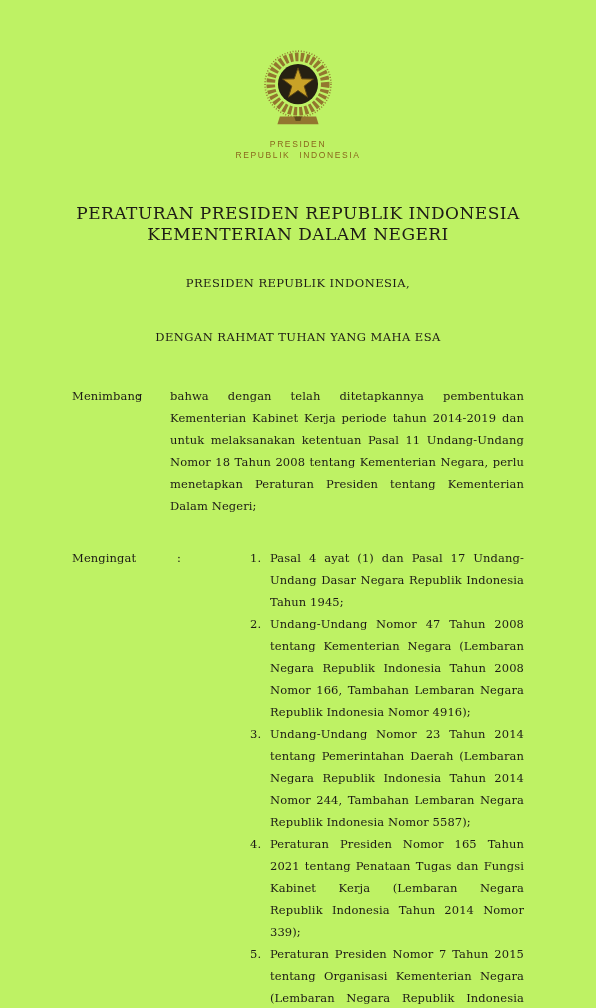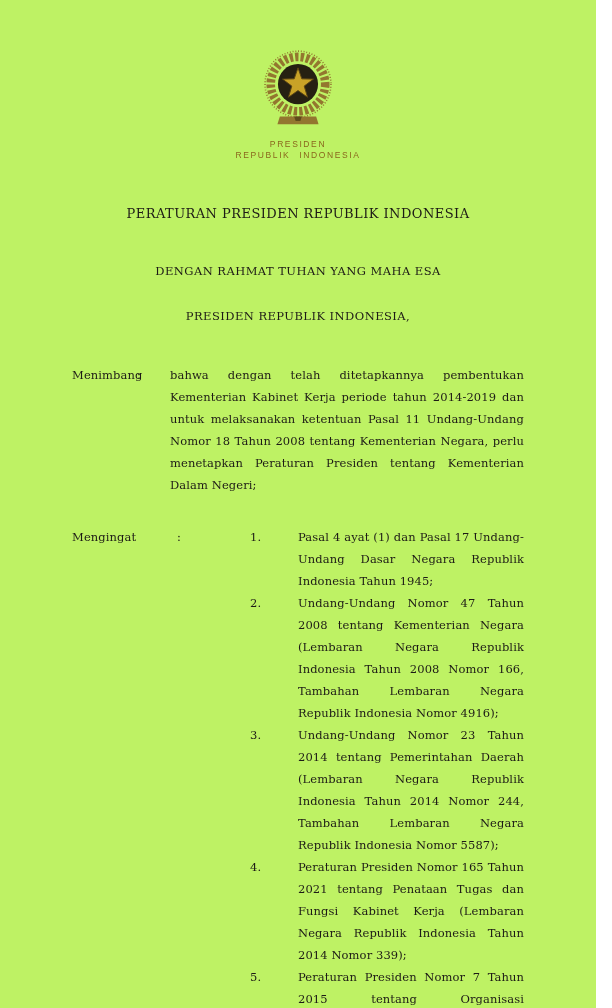--- a/index.html
+++ b/index.html
@@ -29,21 +29,21 @@
     line-height: 11px;
     letter-spacing: 1.6px;
     color: #8a671d;
   }
   .emblem-text .l2 { word-spacing: 5px; text-align: center; }
 
   
   .title-block {
     margin-top: 42px;
     text-align: center;
-    font-size: 13px;
+    font-size: 17px;
     line-height: 21px;
     letter-spacing: 0.45px;
   }
   .nomor-line { word-spacing: 6px; }
   .center-line {
     text-align: center;
     font-size: 11.5px;
     letter-spacing: 0.45px;
   }
   .rahmat { margin-top: 40px; }
@@ -61,21 +61,21 @@
   .mengingat-section { margin-top: 30px; gap: 40px; }
   .clause .label { text-align: left; }
   .clause .colon { text-align: left; }
   .clause .text  { text-align: justify; }
 
   .list-item {
     display: grid;
     grid-template-columns: 20px 1fr;
   }
   .list-item .num  { text-align: left; }
-  .list-item .body { text-align: justify; margin-left: 28px; }
+  .list-item .body { text-align: justify; }
 
   .memutuskan {
     font-size: 11.5px;
     line-height: 22px;
     letter-spacing: 0.2px;
     text-align: center;
   }
 </style>
 </head>
 <body>
@@ -98,24 +98,25 @@
         <path d="M41,78 L49,78 L47.5,82.5 L42.5,82.5 Z" fill="#5f4b1c"></path>
       </svg>
       <div class="emblem-text">
         <div class="l1">PRESIDEN</div>
         <div class="l2">REPUBLIK INDONESIA</div>
       </div>
     </div>
 
     <div class="title-block">
       <div>PERATURAN PRESIDEN REPUBLIK INDONESIA</div>
+      <div>KEMENTERIAN DALAM NEGERI</div>
     </div>
 
+    <div class="center-line presiden-line">PRESIDEN REPUBLIK INDONESIA,</div>
     <div class="center-line rahmat">DENGAN RAHMAT TUHAN YANG MAHA ESA</div>
-    <div class="center-line presiden-line">PRESIDEN REPUBLIK INDONESIA,</div>
 
     <div class="clause menimbang-section">
       <span class="label">Menimbang</span>
       <span class="colon">:</span>
       <span class="text">bahwa dengan telah ditetapkannya pembentukan Kementerian Kabinet Kerja periode tahun 2014-2019 dan untuk melaksanakan ketentuan Pasal 11 Undang-Undang Nomor 18 Tahun 2008 tentang Kementerian Negara, perlu menetapkan Peraturan Presiden tentang Kementerian Dalam Negeri;</span>
     </div>
 
     <div class="clause mengingat-section">
       <span class="label">Mengingat</span>
       <span class="colon">:</span>

